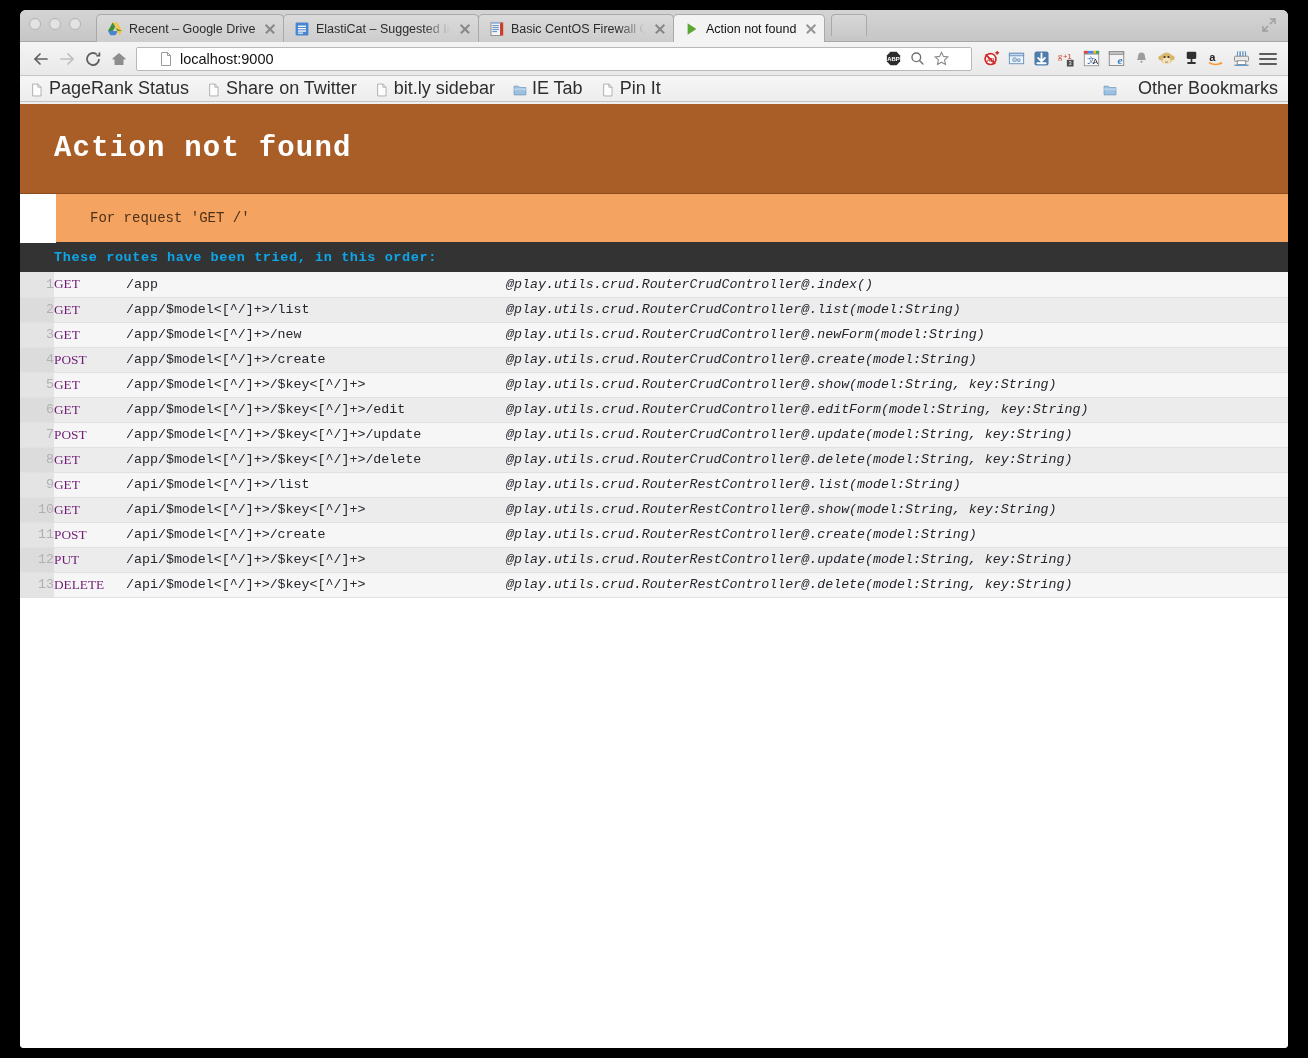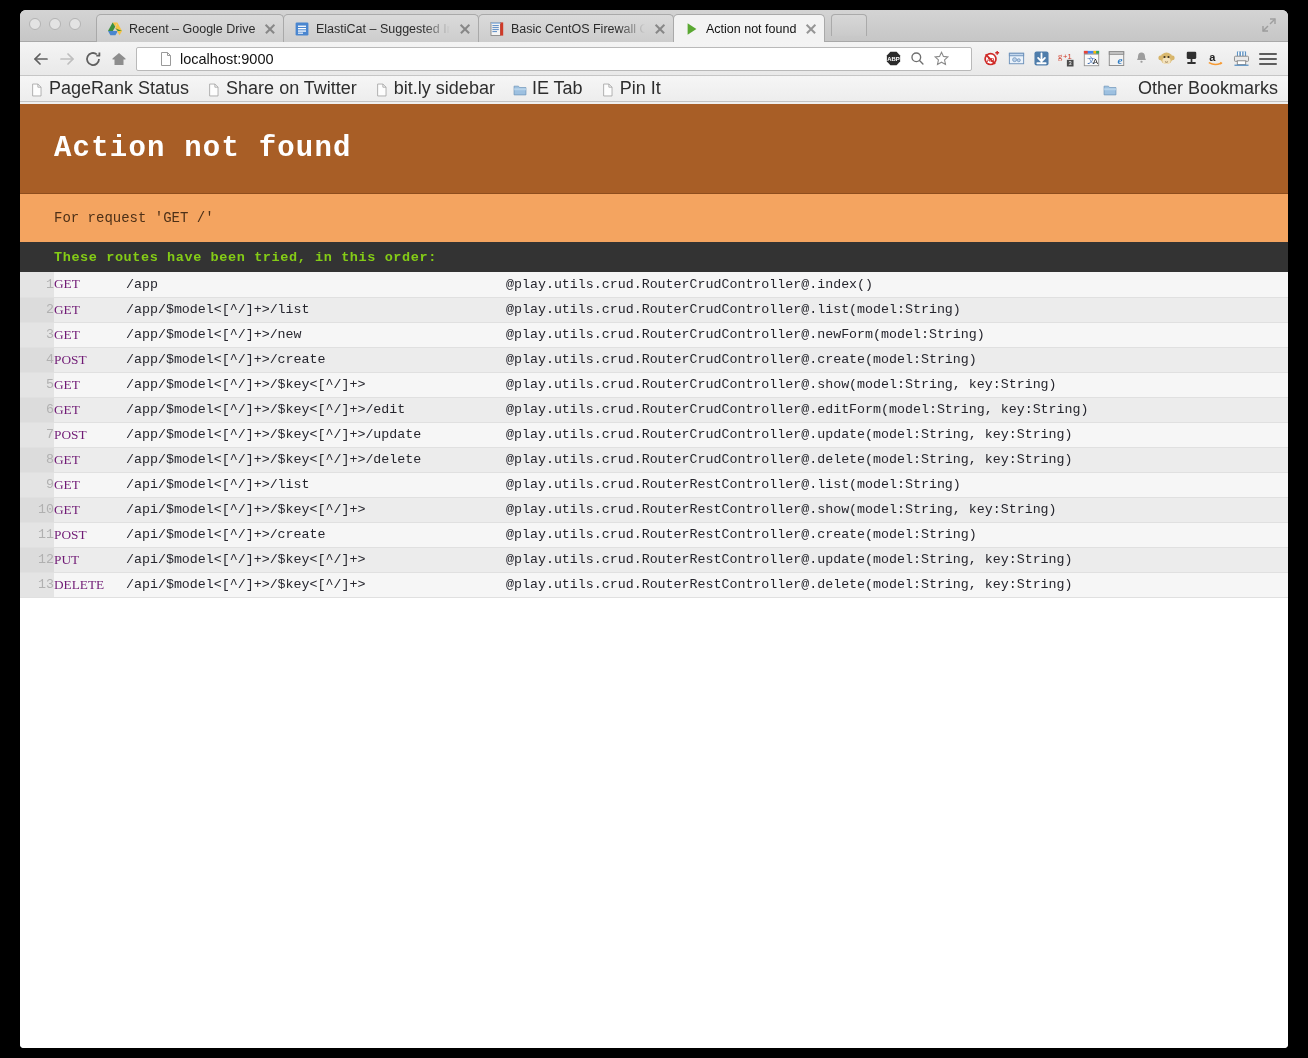--- a/index.html
+++ b/index.html
@@ -175,29 +175,30 @@
     color: #fff;
     font-size: 29px;
     font-weight: bold;
     letter-spacing: 1.2px;
     font-family: "Liberation Mono", monospace;
   }
   #err-sub-bar {
     background: #f4a460;
     padding: 16px 8px 16px 34px;
     border-bottom: 1px solid #333;
+    margin-left: 36px;
   }
   #err-sub {
     color: #4d3017;
     font-size: 14px;
     font-family: "Liberation Mono", monospace;
   }
   #routes-head {
     background: #333333;
-    color: #84cc16;
+    color: #0ea5e9;
     font-size: 13.5px;
     font-weight: bold;
     letter-spacing: 0.6px;
     padding: 7px 0 7px 34px;
     font-family: "Liberation Mono", monospace;
   }
   table#routes {
     width: 100%;
     border-collapse: collapse;
     font-size: 13.3px;
@@ -210,21 +211,21 @@
   td.lineno {
     width: 34px;
     text-align: right;
     padding-right: 7px;
     color: #b0b0b0;
   }
   table#routes tr:nth-child(odd)  td.lineno { background: #e4e4e4; }
   table#routes tr:nth-child(even) td.lineno { background: #dcdcdc; }
   td.method { width: 72px; padding-left: 9px; color: #701a75; font-family: Liberation Serif, serif; }
   td.path   { width: 380px; color: #25252d; }
-  td.action { color: #25252d; padding-right: 10px; }
+  td.action { color: #25252d; padding-right: 10px; font-style: italic; }
   td.action .str  { color: #4a5f7a; }
 </style>
 </head>
 <body>
 
 <div id="window">
 
   <div id="tabstrip">
     <div id="traffic-lights">
       <div class="light"></div>

